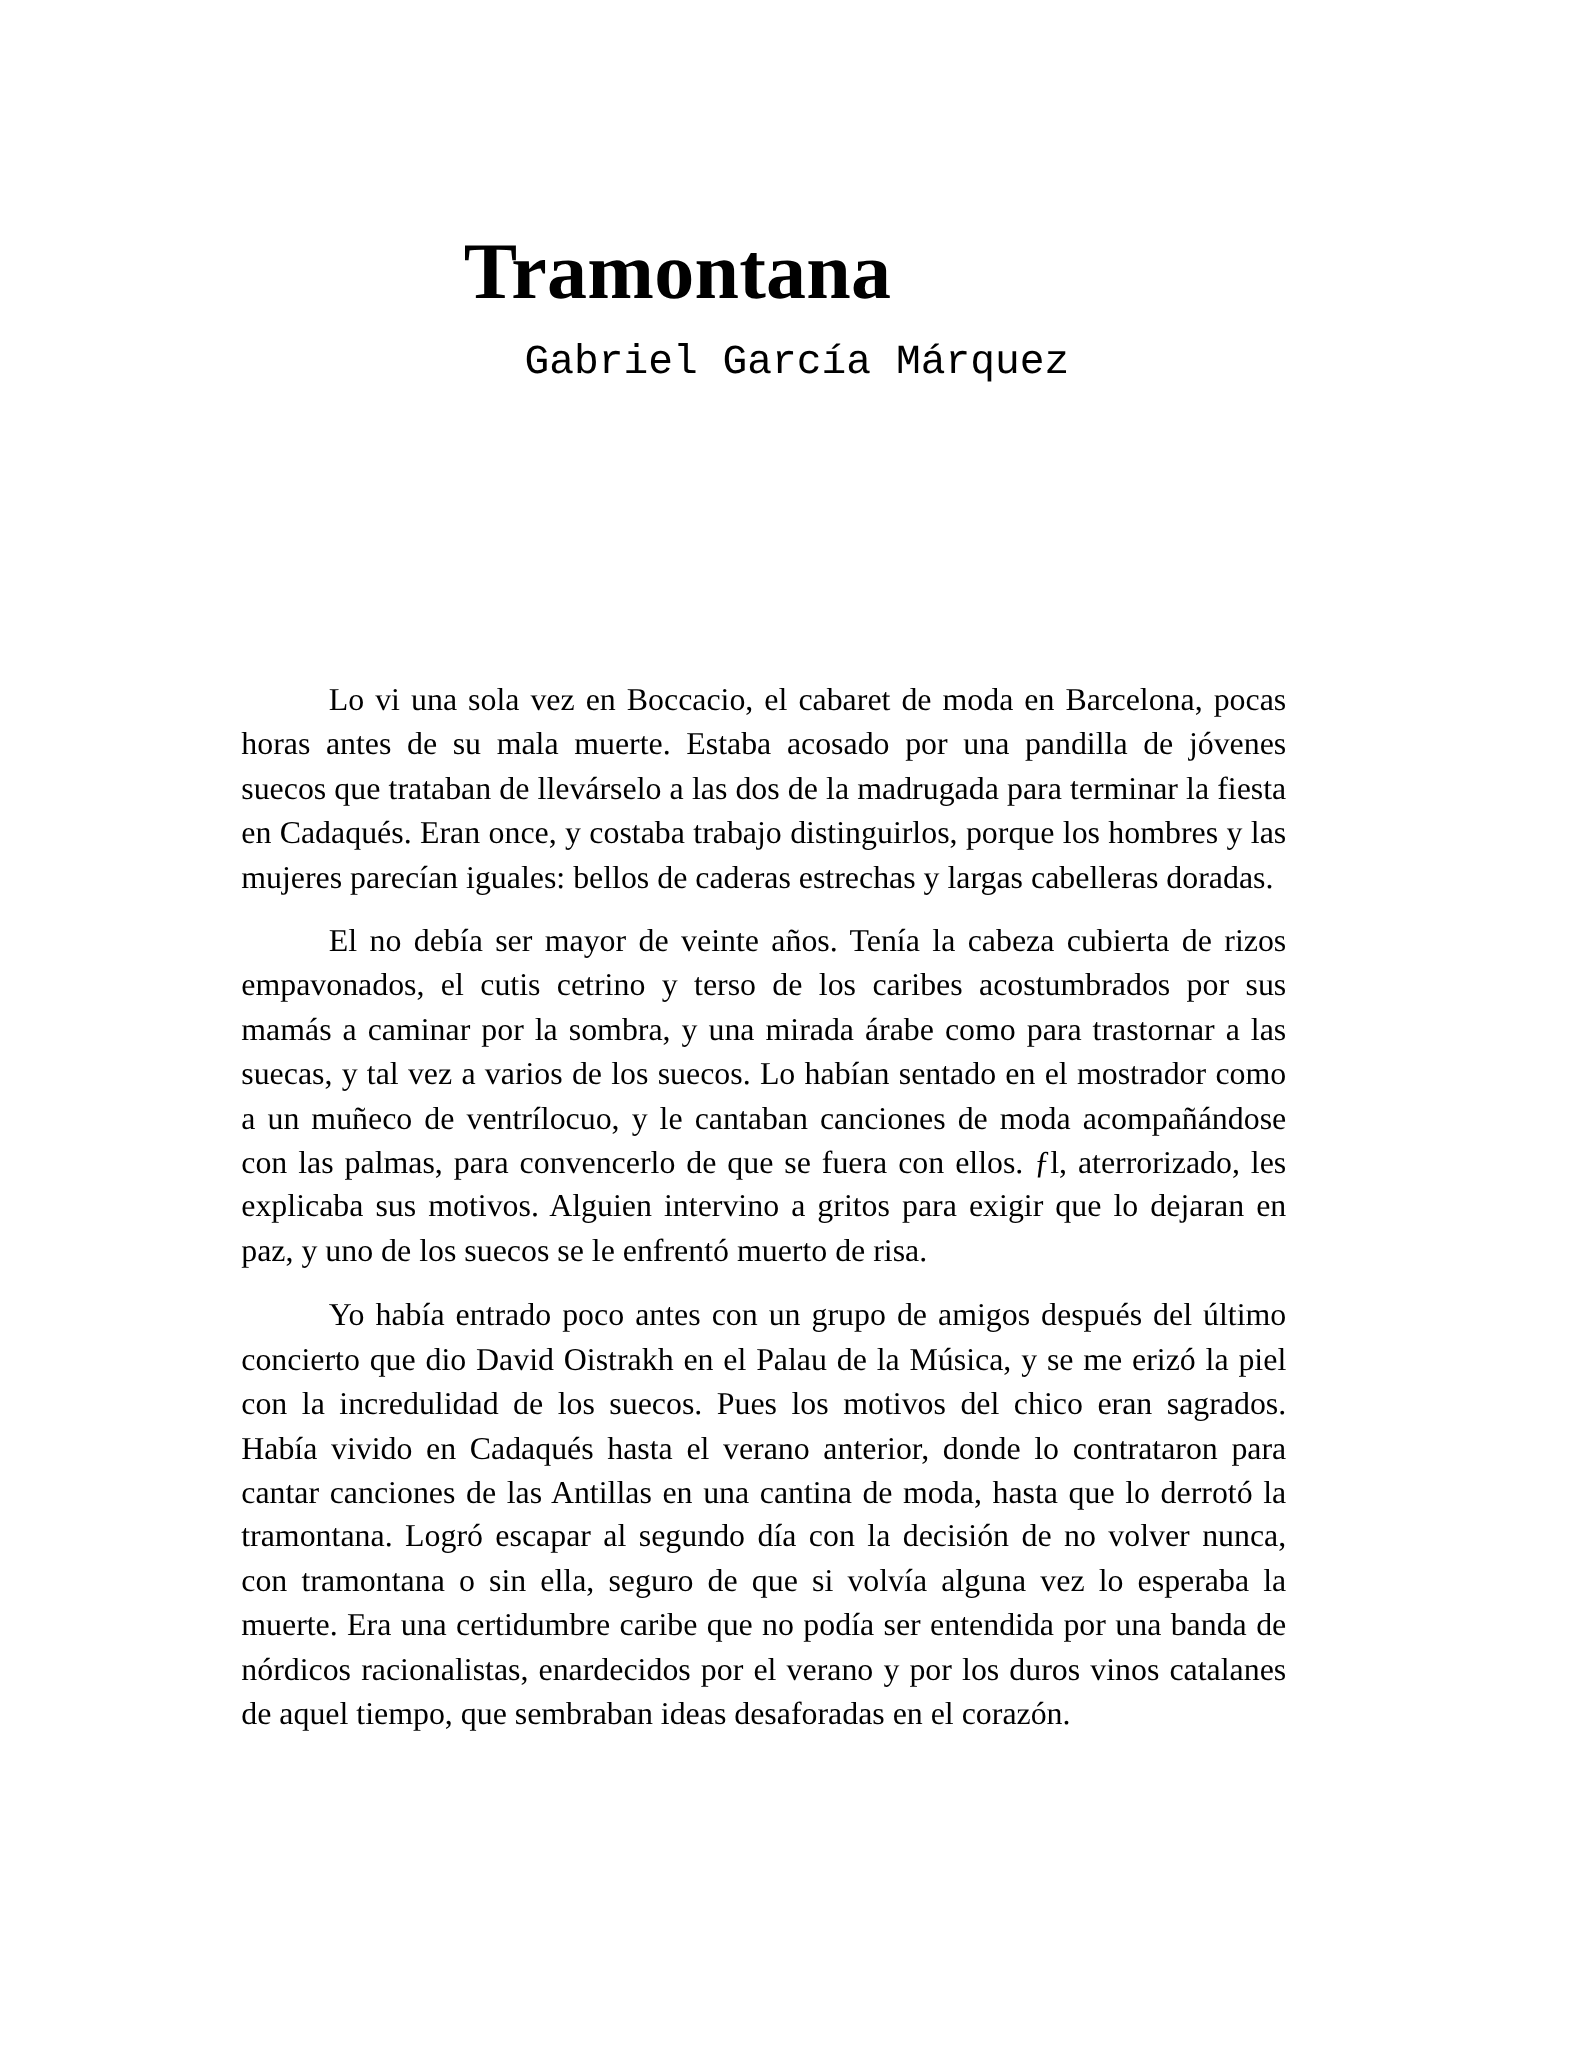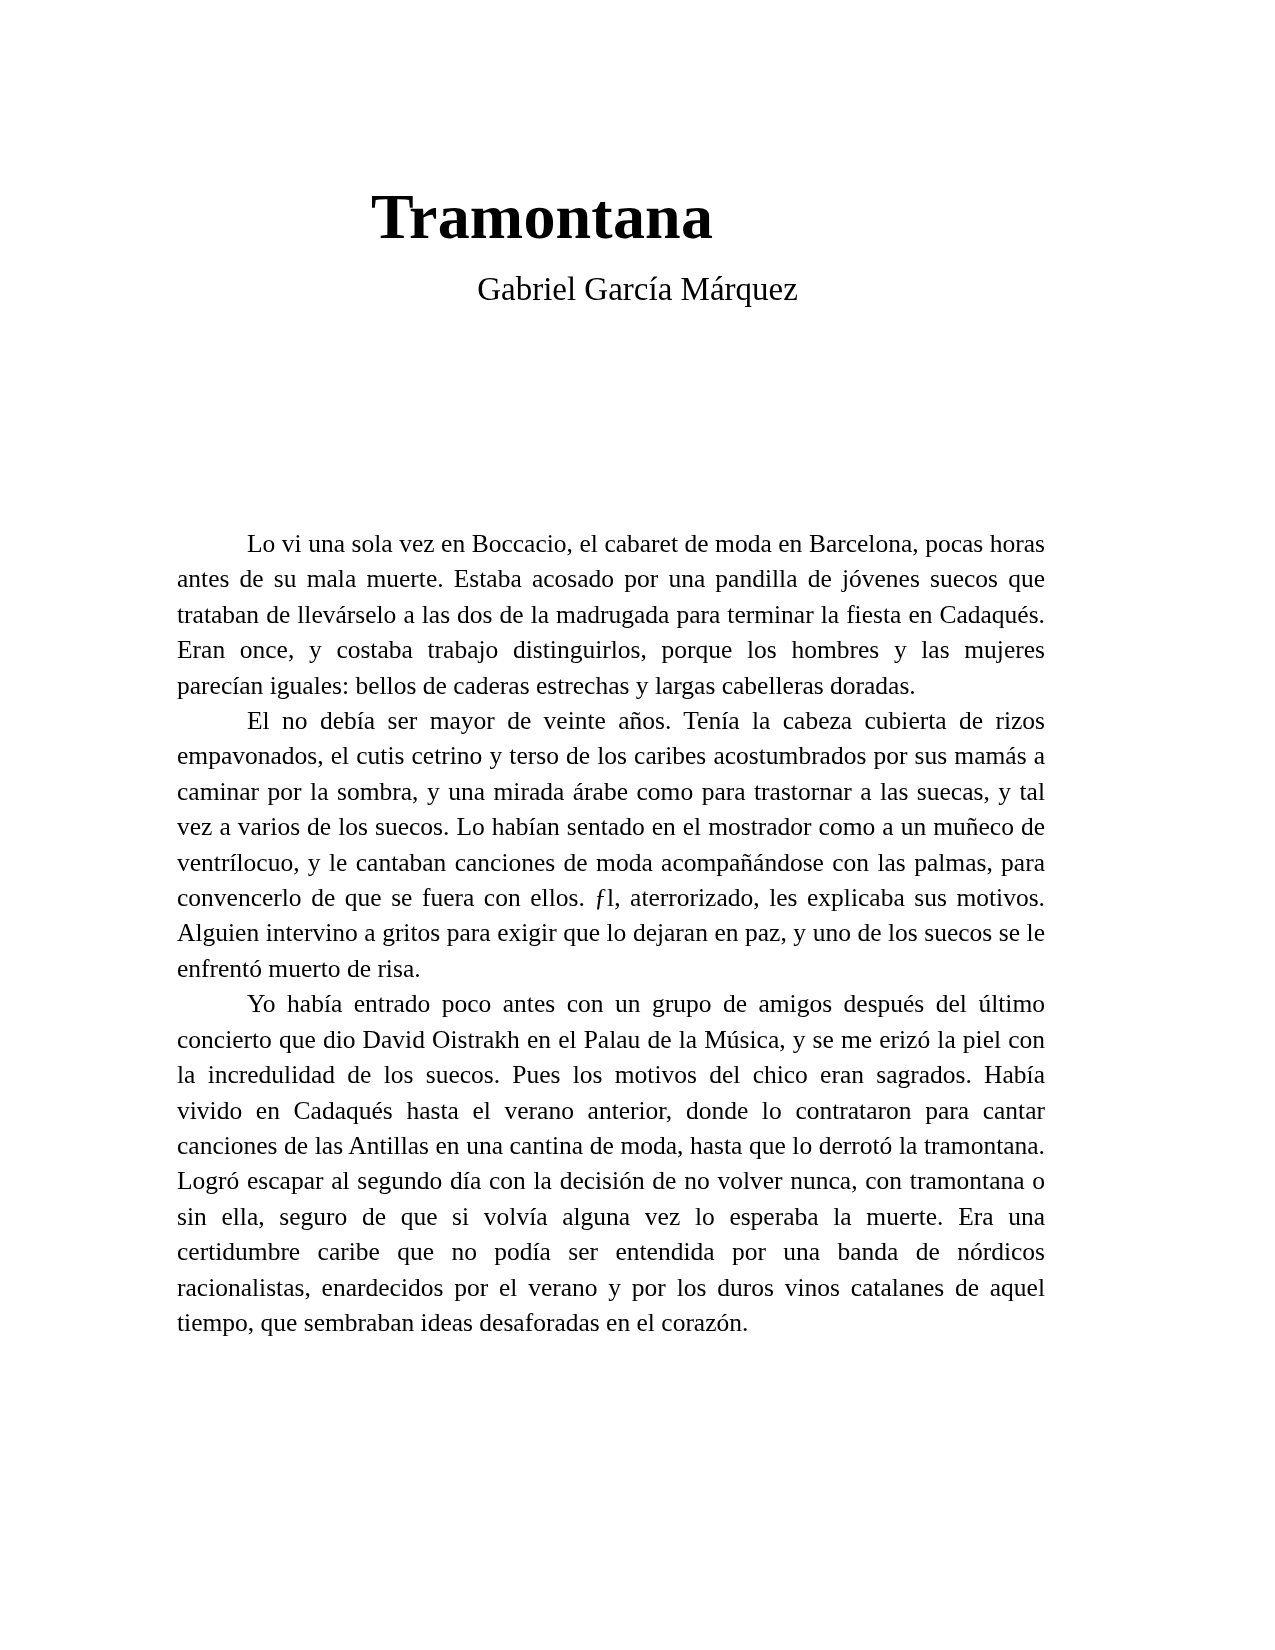--- a/index.html
+++ b/index.html
@@ -31,21 +31,21 @@
     color: #000000;
     letter-spacing: 0.2px;
   }
 
   .doc-author {
     position: absolute;
     top: 270px;
     left: 0;
     width: 1275px;
     text-align: center;
-    font-family: Liberation Serif, serif;
+    font-family: Liberation Mono, monospace;
     font-weight: normal;
     font-size: 33px;
     line-height: 1.2;
     color: #000000;
   }
 
   .body-block {
     position: absolute;
     top: 526px;
     left: 177px;
@@ -53,21 +53,21 @@
     font-family: "Liberation Serif", "DejaVu Serif", serif;
     font-size: 25.5px;
     line-height: 35.4px;
     color: #000000;
     text-align: justify;
     text-justify: inter-word;
     hyphens: none;
   }
 
   .body-block p {
-    margin: 0;
+    margin: 16px;
     text-indent: 70px;
     text-align: justify;
   }
 
   .body-block p:last-child {
     text-align: justify;
   }
 </style>
 </head>
 <body>

